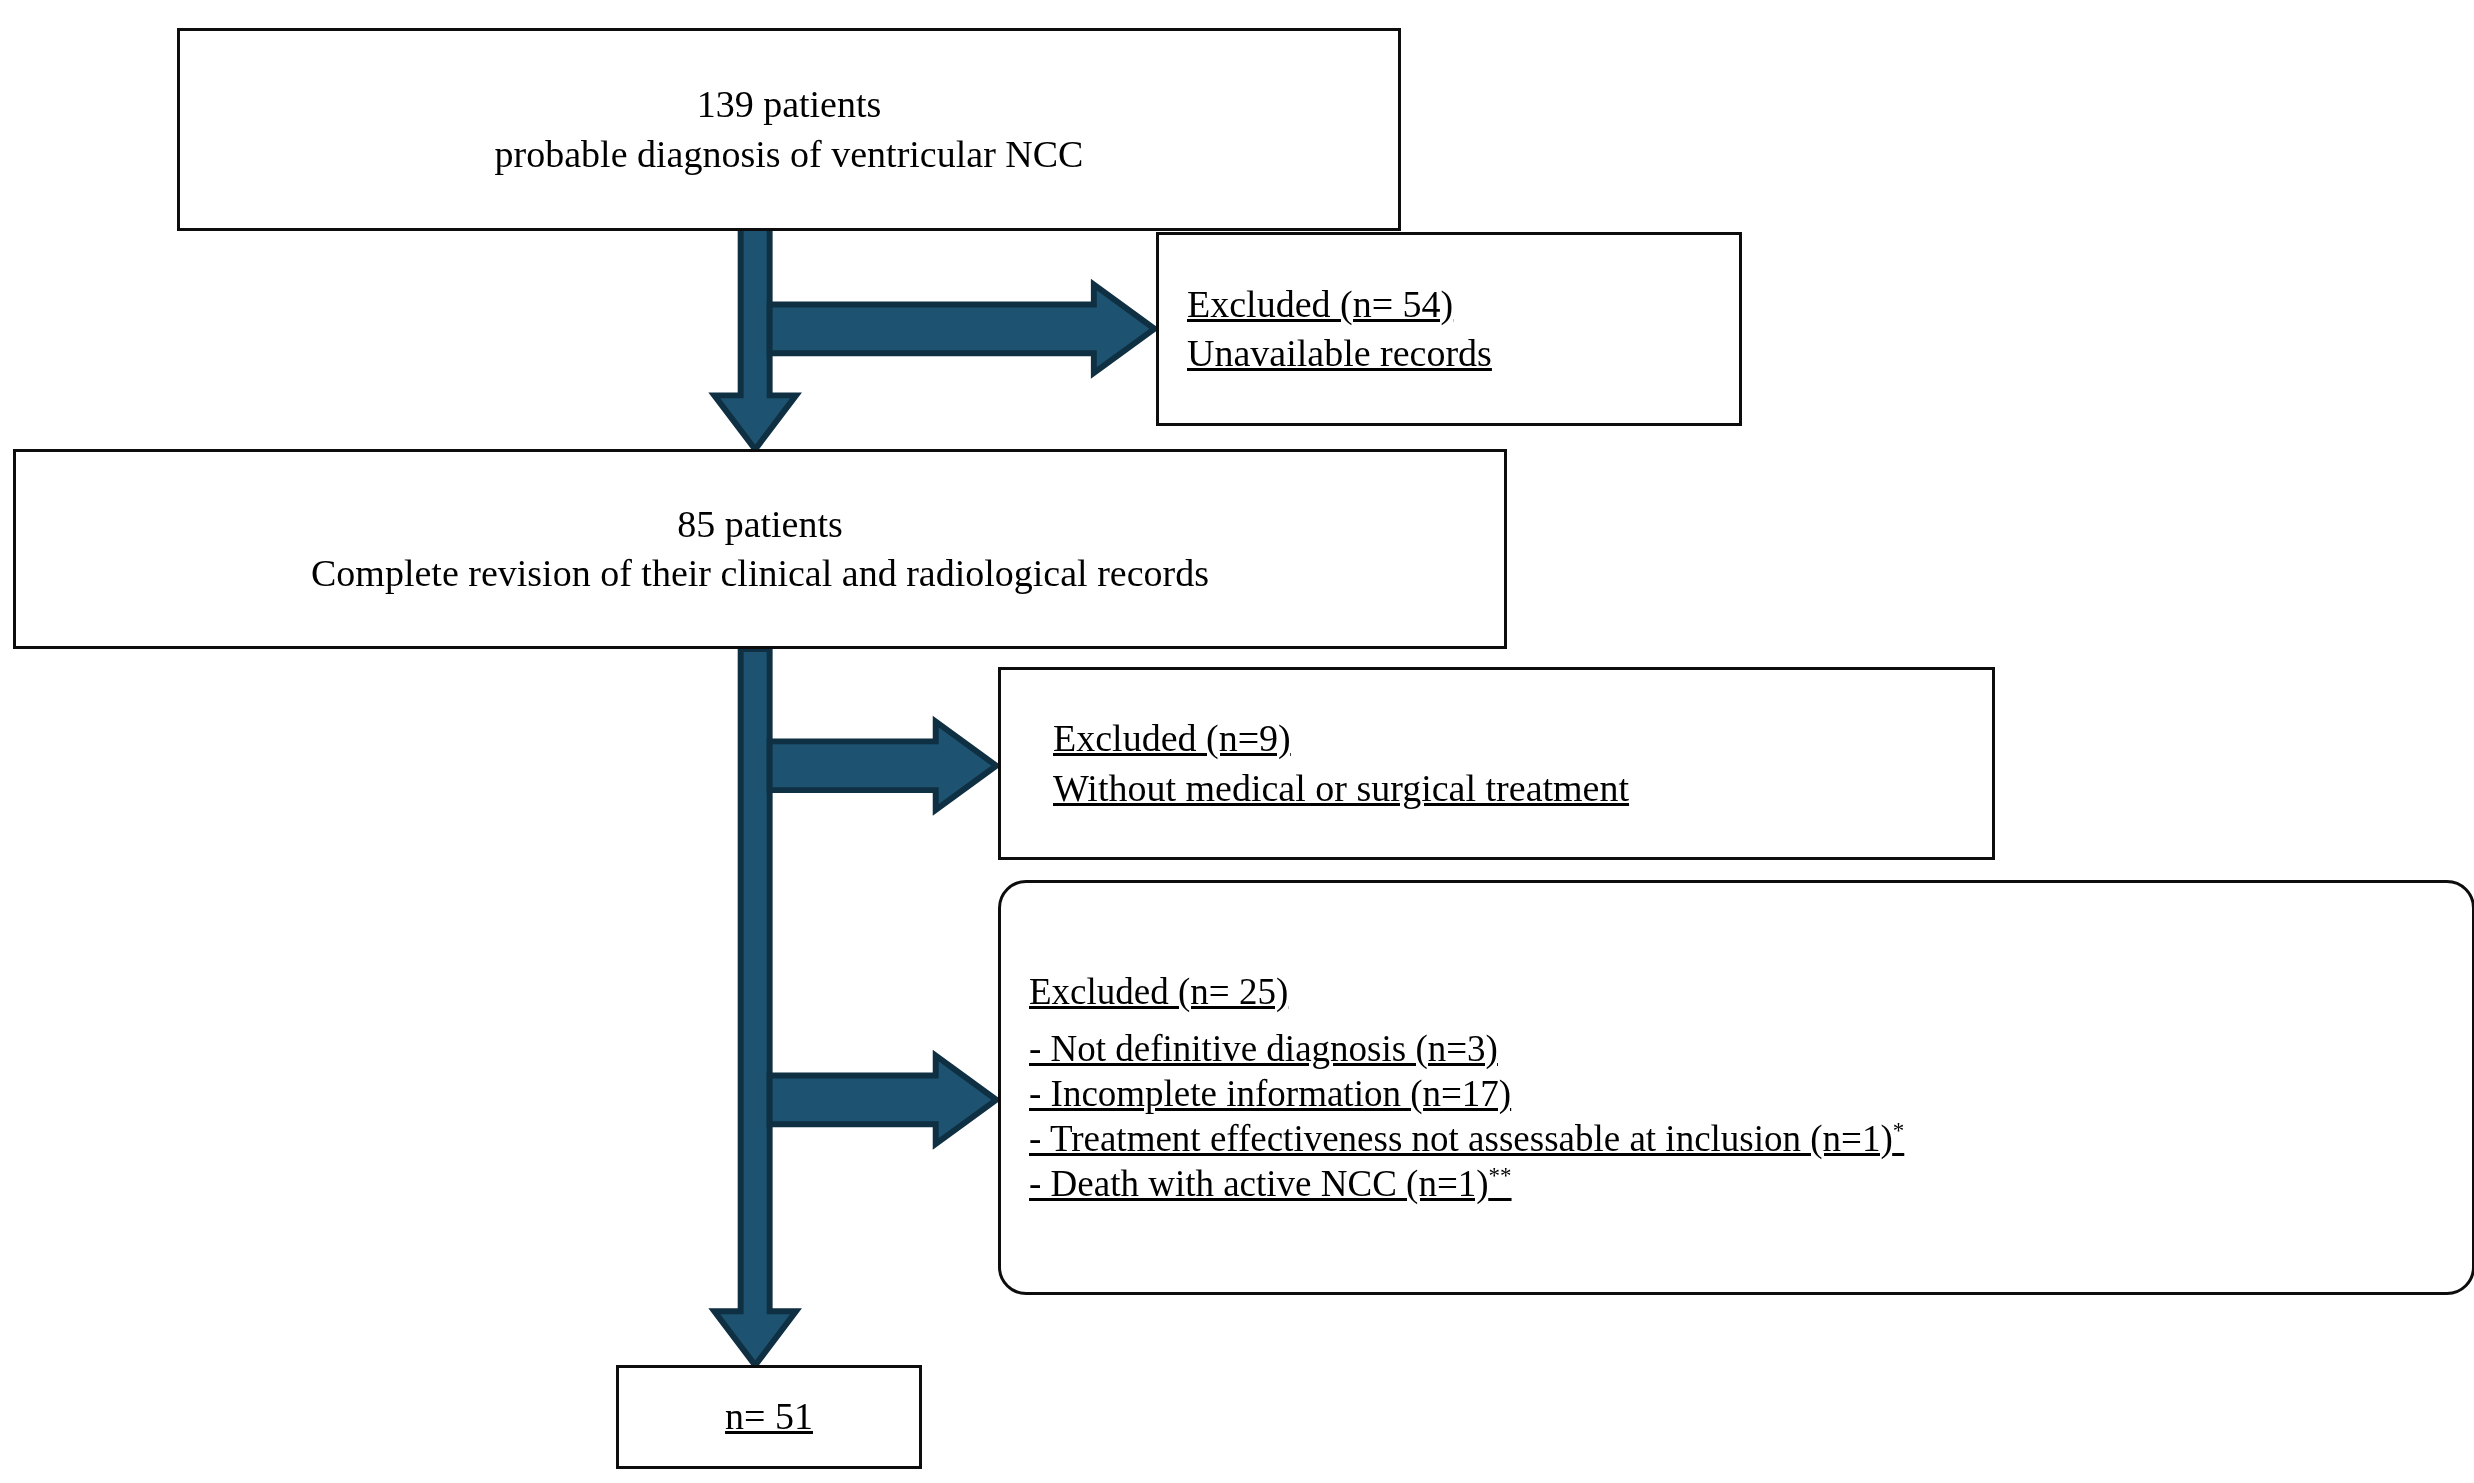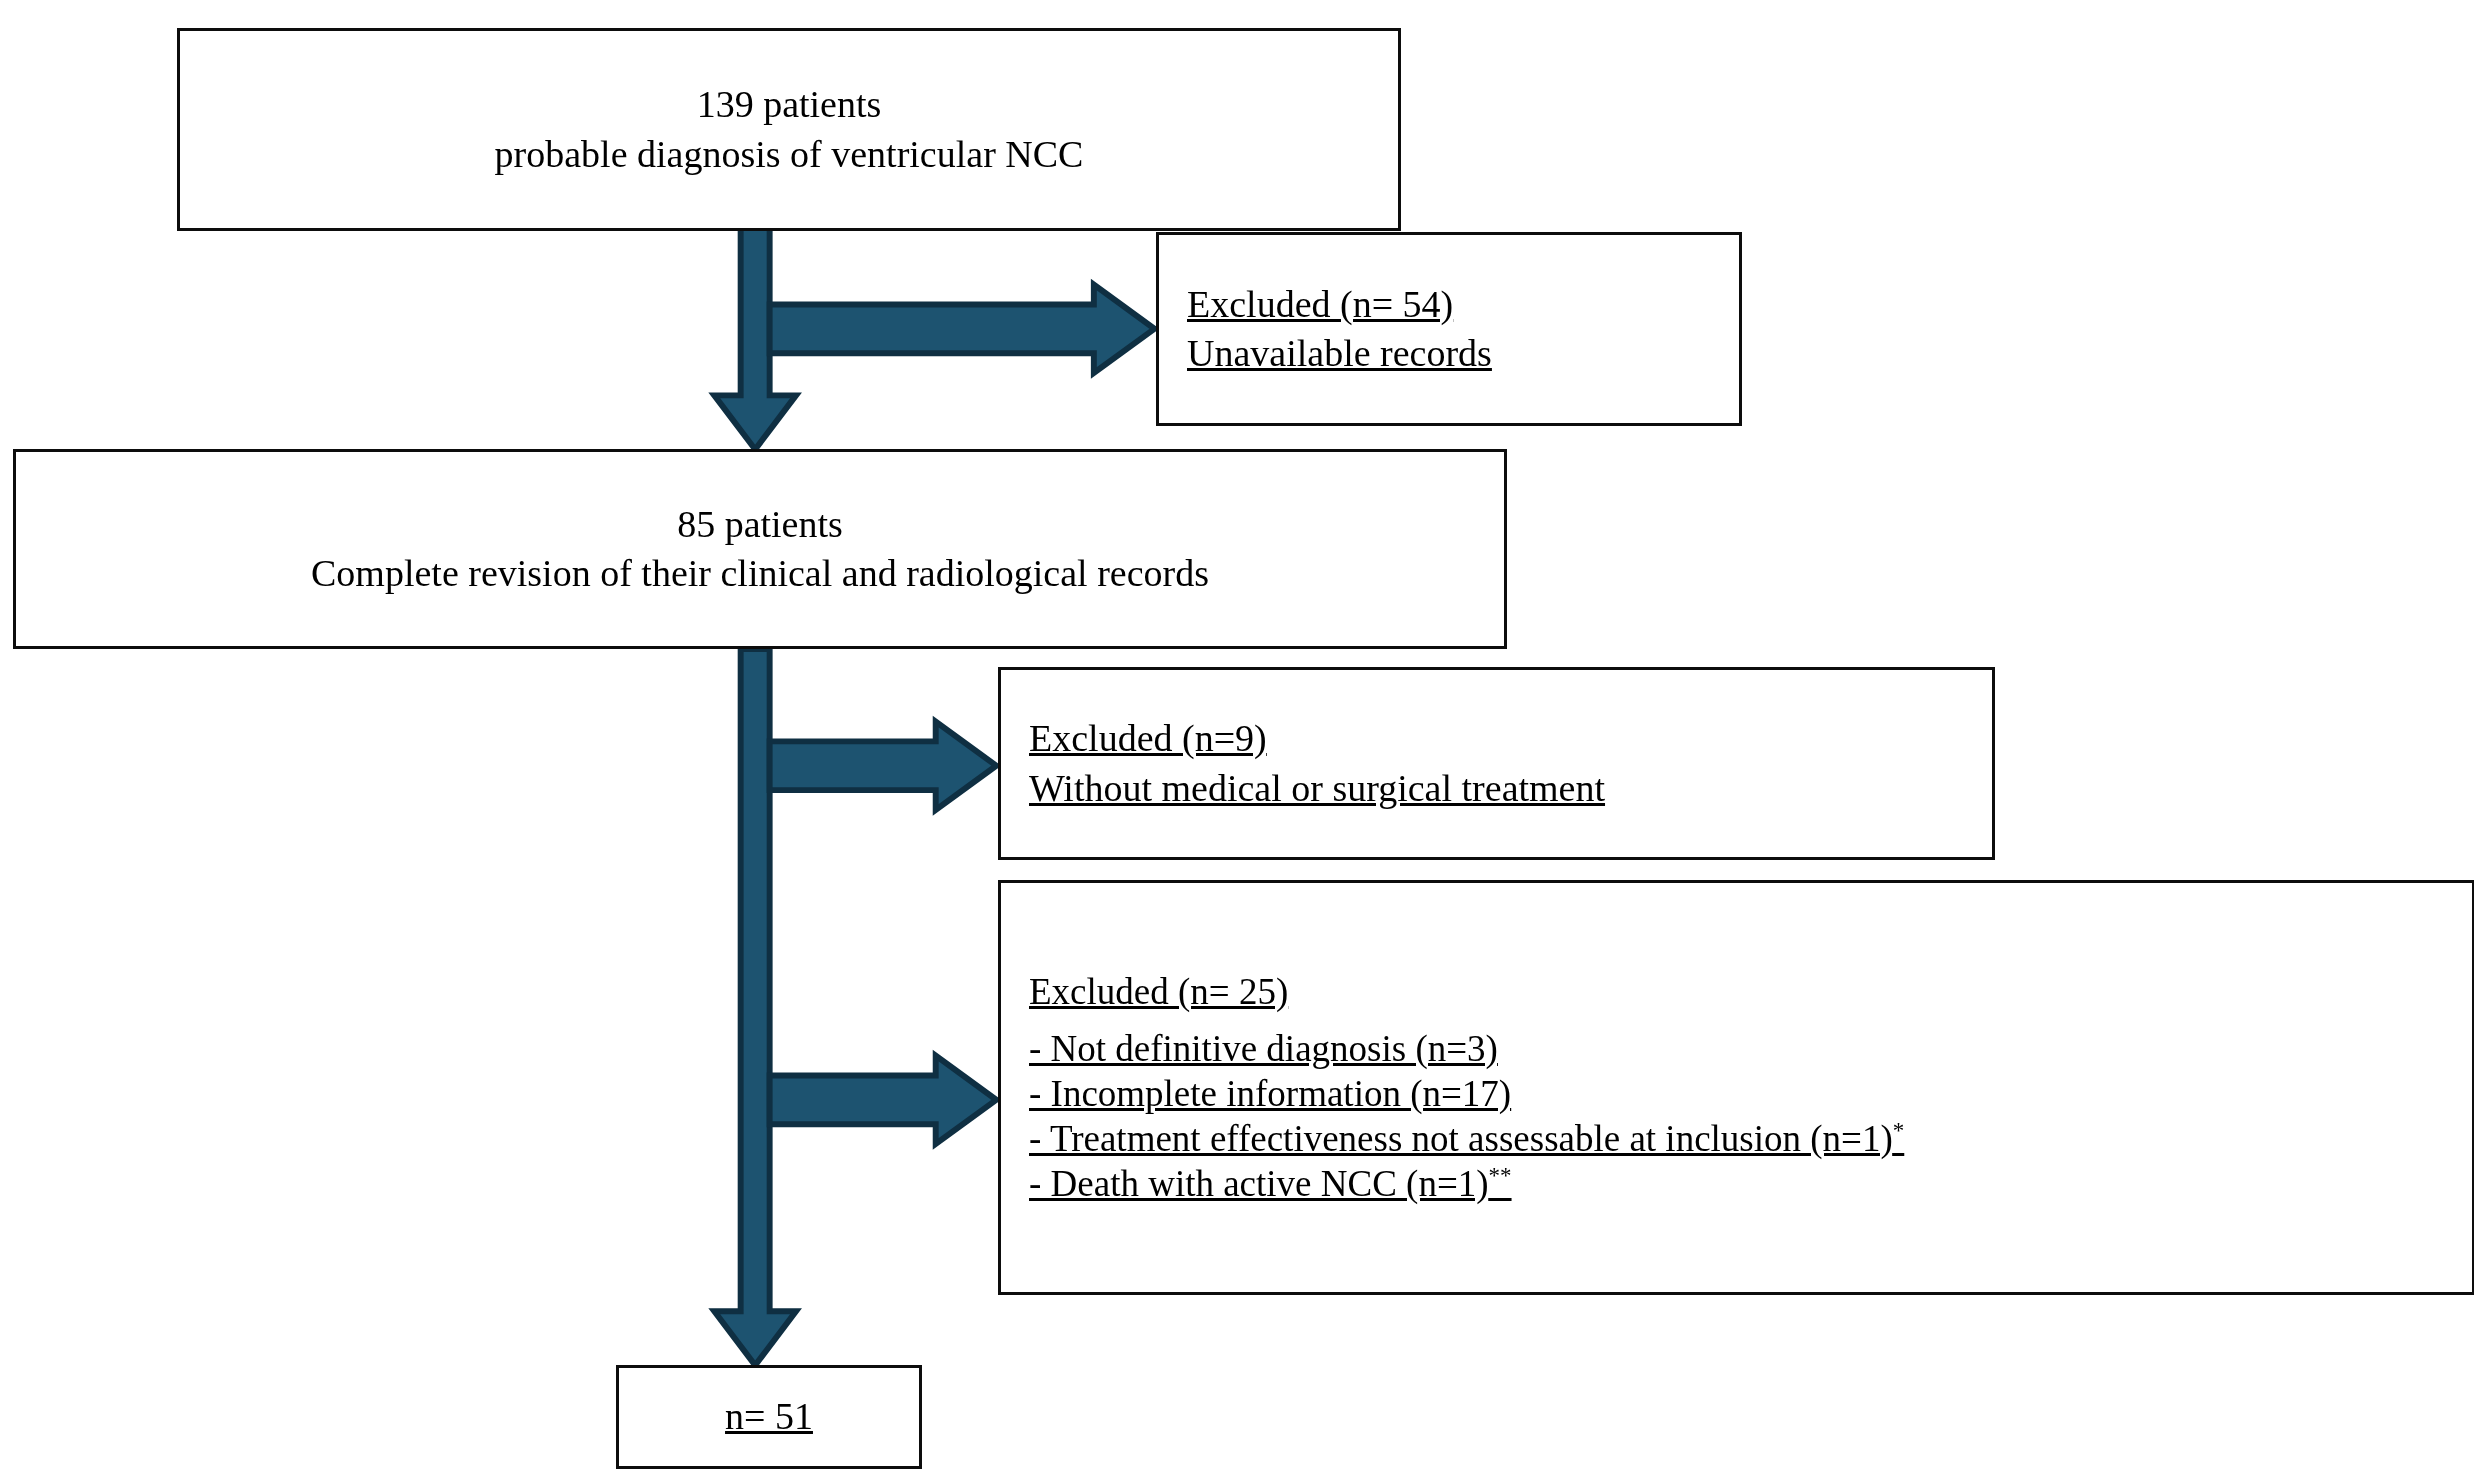--- a/index.html
+++ b/index.html
@@ -86,26 +86,26 @@
   <div class="flow-box left" style="left:1156px; top:232px; width:586px; height:194px;">
     <div class="line">Excluded (n= 54)</div>
     <div class="line">Unavailable records</div>
   </div>
 
   <div class="flow-box center" style="left:13px; top:449px; width:1494px; height:200px;">
     <div class="line">85 patients</div>
     <div class="line">Complete revision of their clinical and radiological records</div>
   </div>
 
-  <div class="flow-box left" style="left:998px; top:667px; width:997px; height:193px;">
+  <div class="flow-box left" style="left:998px; top:667px; width:997px; height:193px;padding-left:24px;">
     <div class="line">Excluded (n=9)</div>
     <div class="line">Without medical or surgical treatment</div>
   </div>
 
-  <div class="flow-box left bullets" style="left:998px; top:880px; width:1477px; height:415px;">
+  <div class="flow-box left bullets" style="left:998px; top:880px; width:1477px; height:415px;border-radius:28px;">
     <div class="line head">Excluded (n= 25)</div>
 
     <div class="line">
       <span>- Not definitive diagnosis (n=3)</span><sup></sup>
     </div>
 
     <div class="line">
       <span>- Incomplete information (n=17)</span><sup></sup>
     </div>
 

